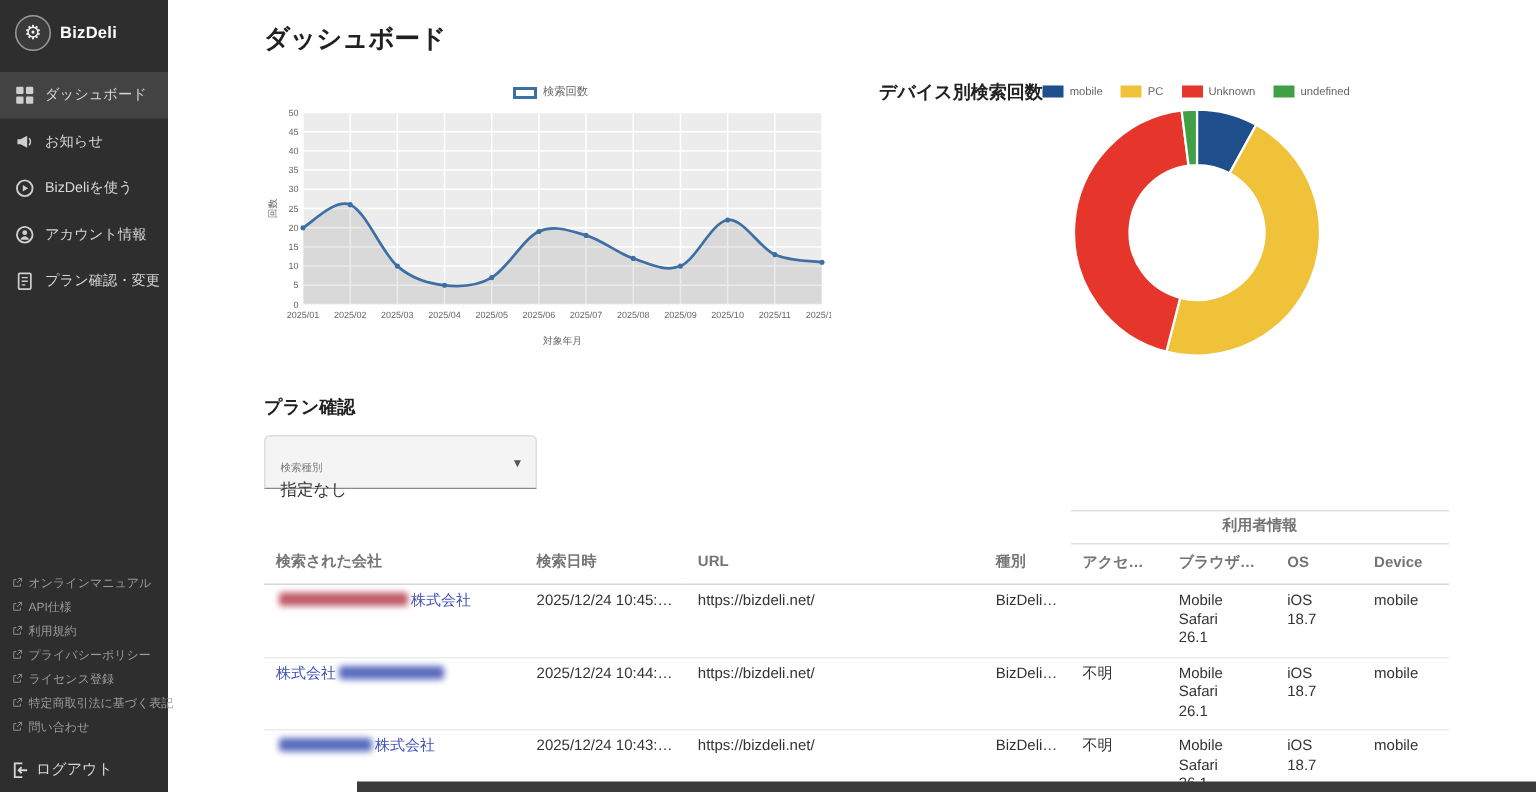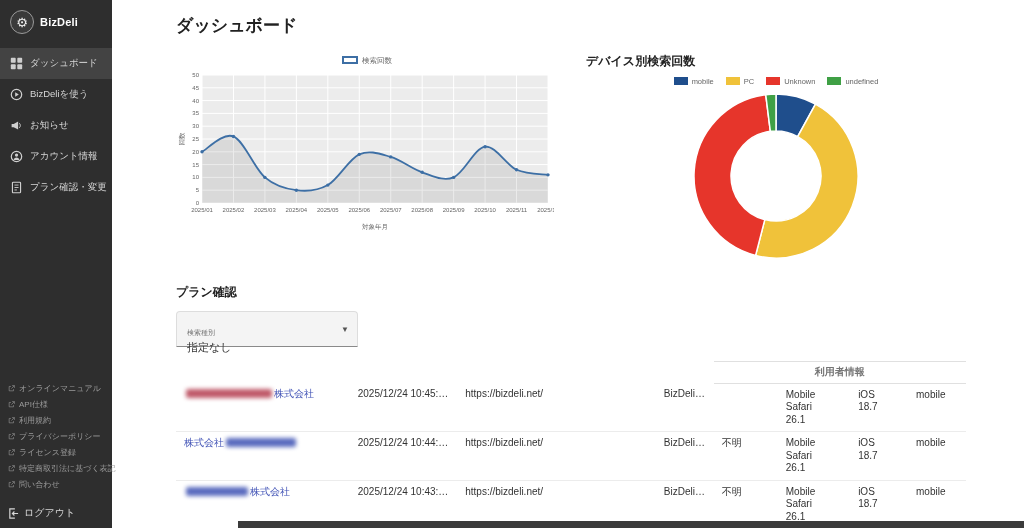--- a/index.html
+++ b/index.html
@@ -25,24 +25,24 @@
   .logout-icon{width:11px;height:11px;color:#d6d6d6}
 
   
   .main{position:absolute;left:112px;top:0;width:912px;height:528px;background:#fff;
     padding:14px 58px 0 64px;overflow:hidden}
   .page-title{font-size:17px;font-weight:bold;color:#212121;margin-bottom:16px}
   .charts-row{display:flex;gap:28px;align-items:flex-start}
   .sec-title{font-size:12px;font-weight:bold;color:#212121;margin-bottom:4px}
   .line-wrap{width:382px;flex:0 0 auto}
   .legend-row{display:flex;justify-content:center;gap:12px;align-items:center;height:15px;margin-bottom:1px}
-  .lg-item{display:flex;gap:4px;align-items:flex-start;font-size:7.5px;color:#666;cursor:pointer}
+  .lg-item{display:flex;gap:4px;align-items:flex-end;font-size:7.5px;color:#666;cursor:pointer}
   .lg-box{width:16px;height:8px;border:2px solid;background:#fff}
   .lg-fill{width:14px;height:8px}
-  .donut-wrap{flex:1;display:flex;flex-direction:column}
+  .donut-wrap{flex:1;display:flex;flex-direction:row}
   .donut-body{display:flex;flex-direction:column;align-items:center}
 
   
   .history{margin-top:22px}
   .select-box{position:relative;width:182px;height:36px;background:#f4f4f4;border:1px solid #ddd;
     border-bottom:1px solid #8a8a8a;border-radius:4px 4px 0 0;margin-top:10px;cursor:pointer;padding:16px 24px 0 10px}
   .sel-label{display:block;font-size:7px;color:#777}
   .sel-value{display:block;font-size:11px;color:#333;margin-top:2px}
   .caret{position:absolute;right:8px;top:13px;color:#555;font-size:8px}
 
@@ -76,34 +76,34 @@
             <rect x="9" y="1" width="6" height="6" rx="1"></rect>
             <rect x="1" y="9" width="6" height="6" rx="1"></rect>
             <rect x="9" y="9" width="6" height="6" rx="1"></rect>
           </svg>
         </span>
      <span class="nav-label">ダッシュボード</span>
    </div>
       <div class="nav-item">
      <span class="nav-icon">
           <svg viewBox="0 0 16 16">
+            <path d="M2 6v4h2.5L10 13V3L4.5 6H2z"></path>
+            <path d="M11.5 5.2c1.6 1.5 1.6 4.1 0 5.6" fill="none" stroke="currentColor" stroke-width="1.2"></path>
+          </svg>
+        </span>
+     <span class="nav-label">お知らせ</span>
+   </div>
+      <div class="nav-item">
+     <span class="nav-icon">
+          <svg viewBox="0 0 16 16">
             <circle cx="8" cy="8" r="6.4" fill="none" stroke="currentColor" stroke-width="1.5"></circle>
             <path d="M6.4 5.3v5.4L10.8 8z"></path>
           </svg>
         </span>
      <span class="nav-label">BizDeliを使う</span>
-   </div>
-      <div class="nav-item">
-     <span class="nav-icon">
-          <svg viewBox="0 0 16 16">
-            <path d="M2 6v4h2.5L10 13V3L4.5 6H2z"></path>
-            <path d="M11.5 5.2c1.6 1.5 1.6 4.1 0 5.6" fill="none" stroke="currentColor" stroke-width="1.2"></path>
-          </svg>
-        </span>
-     <span class="nav-label">お知らせ</span>
    </div>
       <div class="nav-item">
      <span class="nav-icon">
           <svg viewBox="0 0 16 16">
             <circle cx="8" cy="8" r="6.4" fill="none" stroke="currentColor" stroke-width="1.5"></circle>
             <circle cx="8" cy="6.3" r="2"></circle>
             <path d="M4.4 12.2c.7-2 2.1-3 3.6-3s2.9 1 3.6 3z"></path>
           </svg>
         </span>
      <span class="nav-label">アカウント情報</span>
@@ -321,20 +321,30 @@
           <col style="width:62px">
           <col style="width:70px">
           <col style="width:56px">
           <col style="width:56px">
         </colgroup>
         <thead>
     <tr>
       <th colspan="4"></th>
       <th colspan="4" class="group-th">利用者情報</th>
     </tr>
+    <tr class="cols-row">
+      <th>検索された会社</th>
+            <th>検索日時</th>
+            <th>URL</th>
+            <th>種別</th>
+            <th>アクセス元</th>
+            <th>ブラウザ情報</th>
+            <th>OS</th>
+            <th>Device</th>
+    </tr>
         </thead>
         <tbody>
     <tr>
       <td><a class="company"><span class="blur" style="width:86px;background:#c05a6a"></span>株式会社</a></td>
       <td>2025/12/24 10:45:44</td>
       <td>https://bizdeli.net/</td>
       <td>BizDeli JS</td>
       <td></td>
       <td class="wrap">Mobile Safari<br>26.1</td>
       <td class="wrap">iOS<br>18.7</td>

